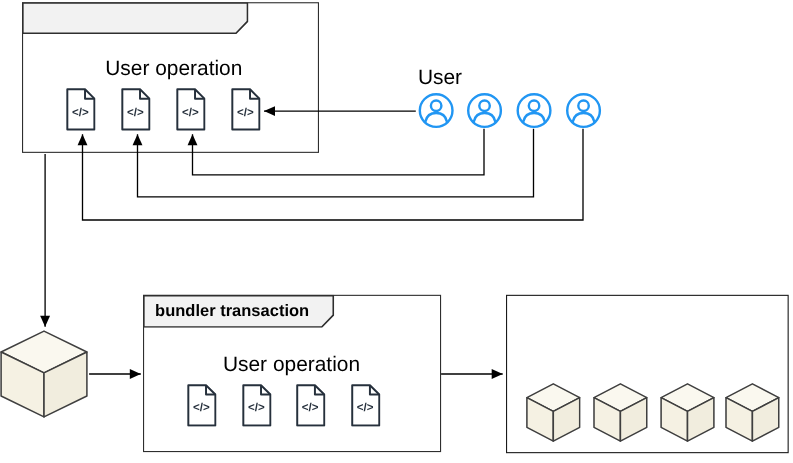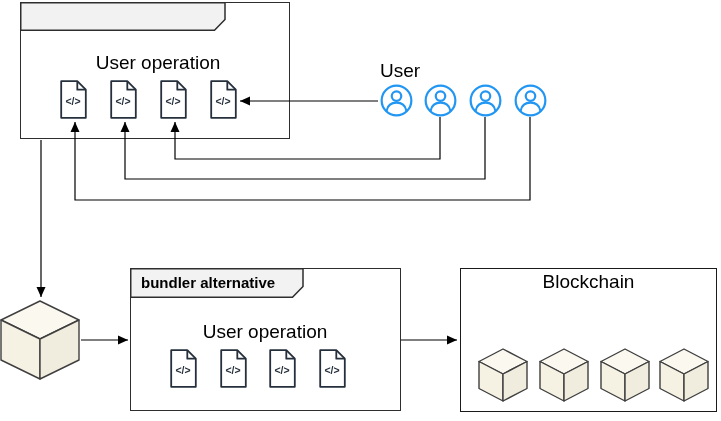--- a/index.html
+++ b/index.html
@@ -132,21 +132,21 @@
     <path class="f-left" d="M1,20 L40,39 L40,79 L1,60 Z"></path>
     <path class="f-right" d="M79,20 L79,60 L40,79 L40,39 Z"></path>
   </svg>
 
   <div class="frame" style="left:130px; top:268px; width:271px; height:143px;"></div>
 
   <div class="tab" style="left:130px; top:268px; width:174px; height:30px;">
     <svg width="174" height="30" viewBox="0 0 174 30">
       <path d="M0.75,0.75 H173 V18.5 L162.5,29.25 H0.75 Z" style="fill:var(--tab_fill); stroke:var(--frame_border); stroke-width:1.5; stroke-linejoin:miter;"></path>
     </svg>
-    <span class="tab-label" style="left:11px; line-height:29px;">bundler alternative</span>
+    <span class="tab-label" style="left:11px; line-height:29px;">bundler transaction</span>
   </div>
 
   <div class="lbl" style="left:185px; top:323px; width:160px;">User operation</div>
 
   <svg class="doc-icon" style="left:170px; top:349px;" width="27" height="39" viewBox="0 0 27 39">
     <path class="doc-body" d="M1.2,1.2 H17.3 L25.8,9.7 V37.8 H1.2 Z"></path>
     <path class="doc-fold" d="M17.3,1.2 V9.7 H25.8"></path>
     <text x="13" y="25">&lt;/&gt;</text>
   </svg>
   <svg class="doc-icon" style="left:220px; top:349px;" width="27" height="39" viewBox="0 0 27 39">
@@ -159,21 +159,20 @@
     <path class="doc-fold" d="M17.3,1.2 V9.7 H25.8"></path>
     <text x="13" y="25">&lt;/&gt;</text>
   </svg>
   <svg class="doc-icon" style="left:319px; top:349px;" width="27" height="39" viewBox="0 0 27 39">
     <path class="doc-body" d="M1.2,1.2 H17.3 L25.8,9.7 V37.8 H1.2 Z"></path>
     <path class="doc-fold" d="M17.3,1.2 V9.7 H25.8"></path>
     <text x="13" y="25">&lt;/&gt;</text>
   </svg>
 
   <div class="frame" style="left:460px; top:268px; width:257px; height:144px; border-color:#1a1a1a;"></div>
-  <div class="lbl" style="left:461px; top:273px; width:255px;">Blockchain</div>
 
   <svg class="cube-icon" style="left:478px; top:348px;" width="50" height="54" viewBox="0 0 50 54">
     <path class="f-top" d="M25,1 L49,13.5 L25,26 L1,13.5 Z"></path>
     <path class="f-left" d="M1,13.5 L25,26 L25,53 L1,40.5 Z"></path>
     <path class="f-right" d="M49,13.5 L49,40.5 L25,53 L25,26 Z"></path>
   </svg>
   <svg class="cube-icon" style="left:539px; top:348px;" width="50" height="54" viewBox="0 0 50 54">
     <path class="f-top" d="M25,1 L49,13.5 L25,26 L1,13.5 Z"></path>
     <path class="f-left" d="M1,13.5 L25,26 L25,53 L1,40.5 Z"></path>
     <path class="f-right" d="M49,13.5 L49,40.5 L25,53 L25,26 Z"></path>

